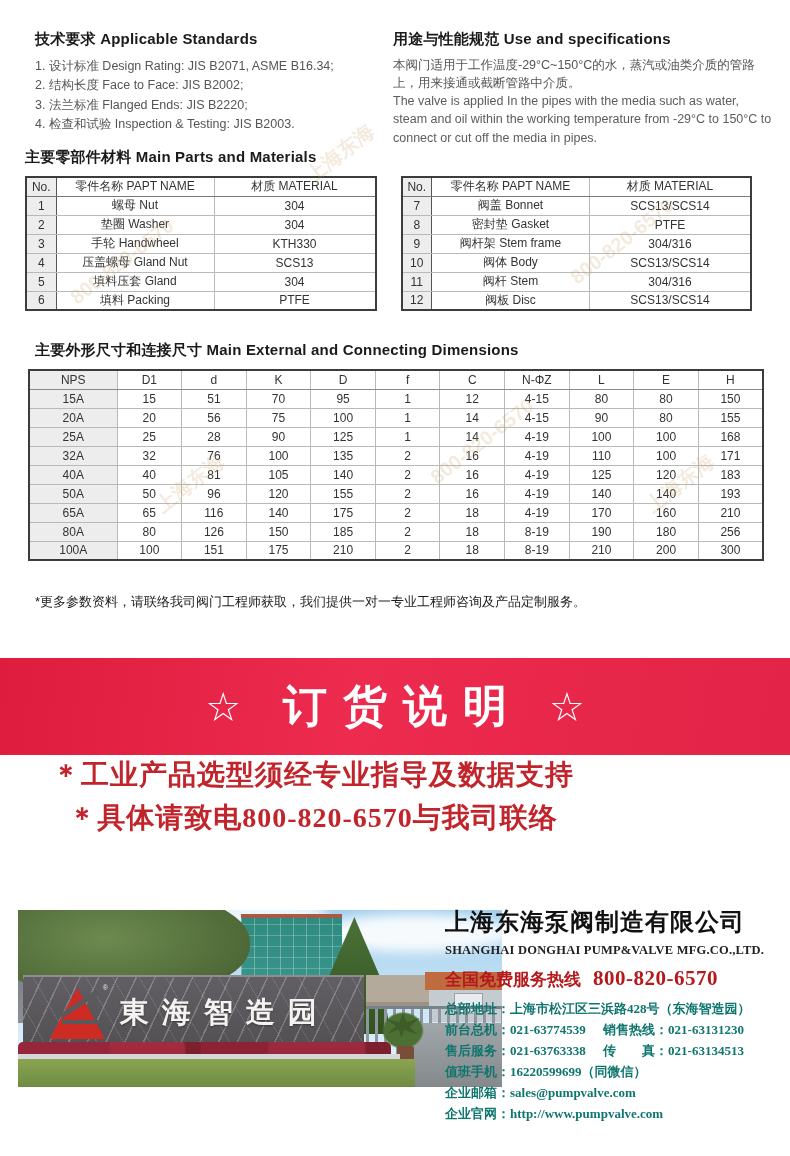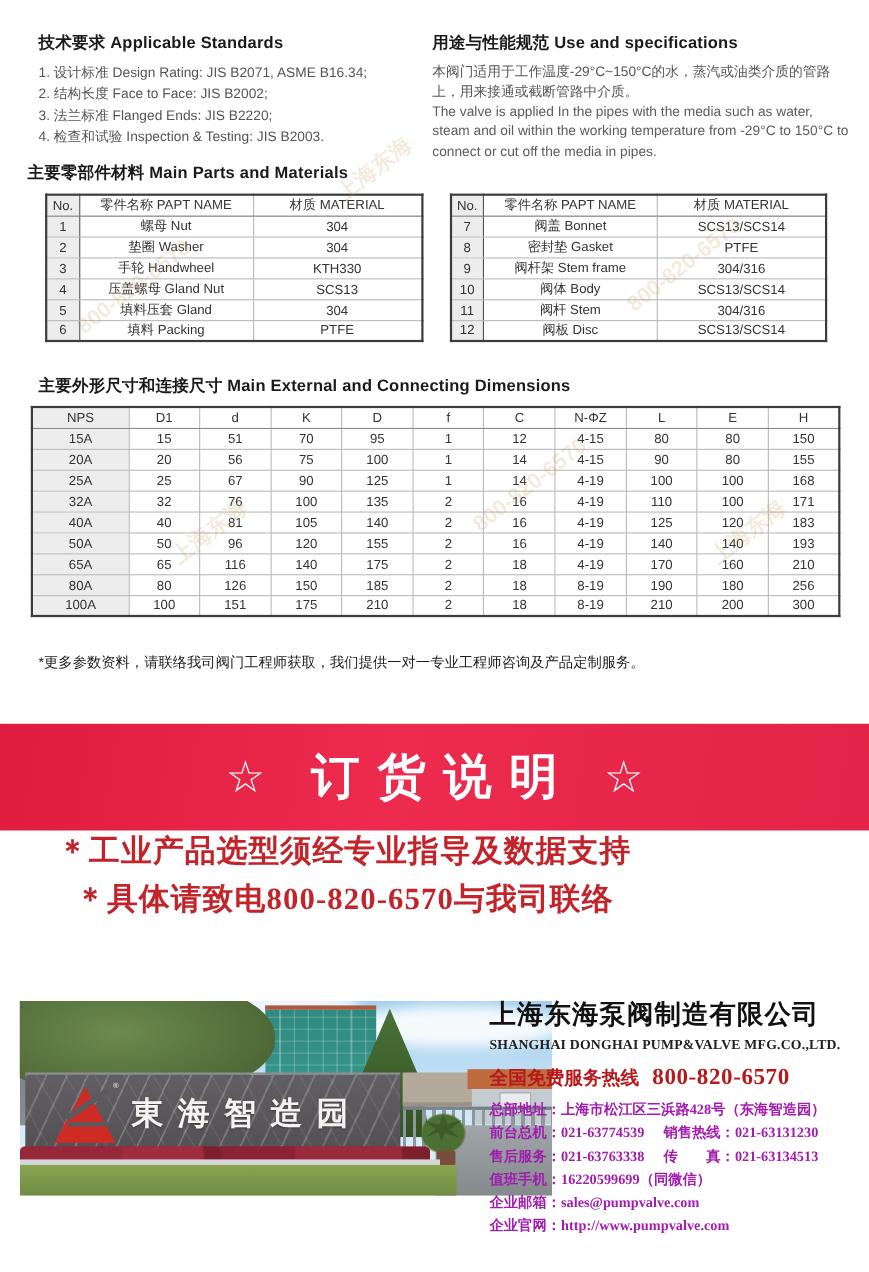--- a/index.html
+++ b/index.html
@@ -23,21 +23,21 @@
   .sec-use p { font-size:12.5px; color:#555; line-height:1.45; margin-top:7px; }
   .sec-use p.en { margin-top:0; color:#5c5c5c; }
 
   
   table { border-collapse:collapse; width:100%; table-layout:fixed; background:transparent; }
   .bordered { border:2px solid #3c3c3c; }
   th, td { border:1px solid #b9b9b9; text-align:center; font-size:12px; font-weight:400;
            color:#333; height:19px; padding:0 2px; overflow:hidden; white-space:nowrap; }
 
   .sec-parts { position:absolute; left:25px; top:148px; width:727px; z-index:2; }
-  .parts-wrap { display:flex; gap:24px; margin-top:9px;margin-left:16px; }
+  .parts-wrap { display:flex; gap:24px; margin-top:9px; }
   .parts-table { width:355px; }
   .parts-table th:first-child, .parts-table td:first-child { background:#ededed; border-right:1px solid #555; width:30px; }
   .parts-table th:nth-child(2), .parts-table td:nth-child(2) { width:158px; }
   .parts-table thead th { border-bottom:1px solid #777; }
 
   .sec-dims { position:absolute; left:28px; top:341px; width:736px; z-index:2; }
   .dims-table { margin-top:9px; }
   .dims-table th:first-child, .dims-table td:first-child { background:#ededed; width:88px; }
   .dims-table thead th { border-bottom:1px solid #8a8a8a; }
 
@@ -60,21 +60,21 @@
   
   .footer-contact { position:absolute; left:445px; top:906px; width:338px; z-index:2; }
   .company-cn { font-size:24px; font-weight:700; color:#111; letter-spacing:1px; }
   .company-en { font-family:"Liberation Serif","DejaVu Serif",serif; font-weight:700;
                 font-size:12.5px; color:#222; margin-top:5px; letter-spacing:.2px; }
   .hotline { margin-top:8px; font-family:"Liberation Serif","DejaVu Serif",serif; font-weight:700; color:#b5191c; }
   .hotline .hl-label { font-size:17px; }
   .hotline .hl-number { font-size:21px; margin-left:8px; letter-spacing:.5px; }
   .contact-lines { margin-top:7px; }
   .contact-line { font-family:"Liberation Serif","DejaVu Serif",serif; font-weight:700;
-                  font-size:13px; color:#a21caf; line-height:21px; white-space:nowrap; }
+                  font-size:13px; color:#0f766e; line-height:21px; white-space:nowrap; }
   .contact-line .pair2 { margin-left:14px; }
 
   
   .photo { position:absolute; left:18px; top:910px; width:484px; height:177px; overflow:hidden; z-index:1; }
   .photo * { position:absolute; }
   .ph-sky { inset:0; background:linear-gradient(#9fcdec,#cde7f8 55%,#e8f4fb); }
   .ph-cloud1 { left:62%; top:2%; width:40%; height:22%; background:#fff; border-radius:50%; filter:blur(6px); opacity:.9; }
   .ph-cloud2 { left:38%; top:-6%; width:26%; height:18%; background:#fff; border-radius:50%; filter:blur(6px); opacity:.8; }
   .ph-bldg-left { left:0; top:6%; width:9%; height:58%; background:linear-gradient(#6d7277,#8a9096); }
   .ph-tree-left { left:-6%; top:-12%; width:54%; height:62%;
@@ -292,21 +292,21 @@
             <td>1</td>
             <td>14</td>
             <td>4-15</td>
             <td>90</td>
             <td>80</td>
             <td>155</td>
           </tr>
           <tr>
             <td>25A</td>
             <td>25</td>
-            <td>67</td>
+            <td>28</td>
             <td>90</td>
             <td>125</td>
             <td>1</td>
             <td>14</td>
             <td>4-19</td>
             <td>100</td>
             <td>100</td>
             <td>168</td>
           </tr>
           <tr>

